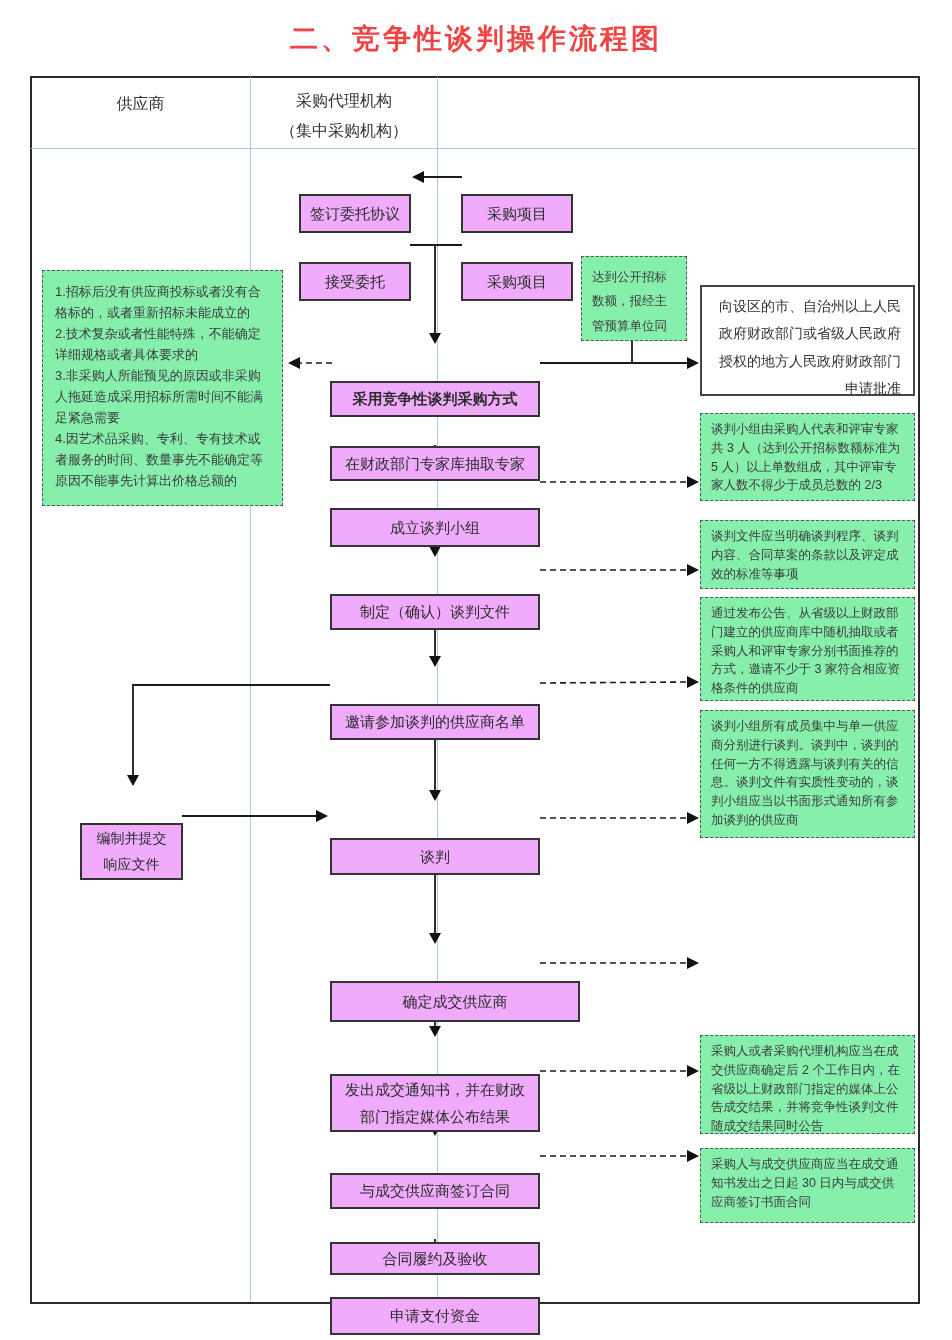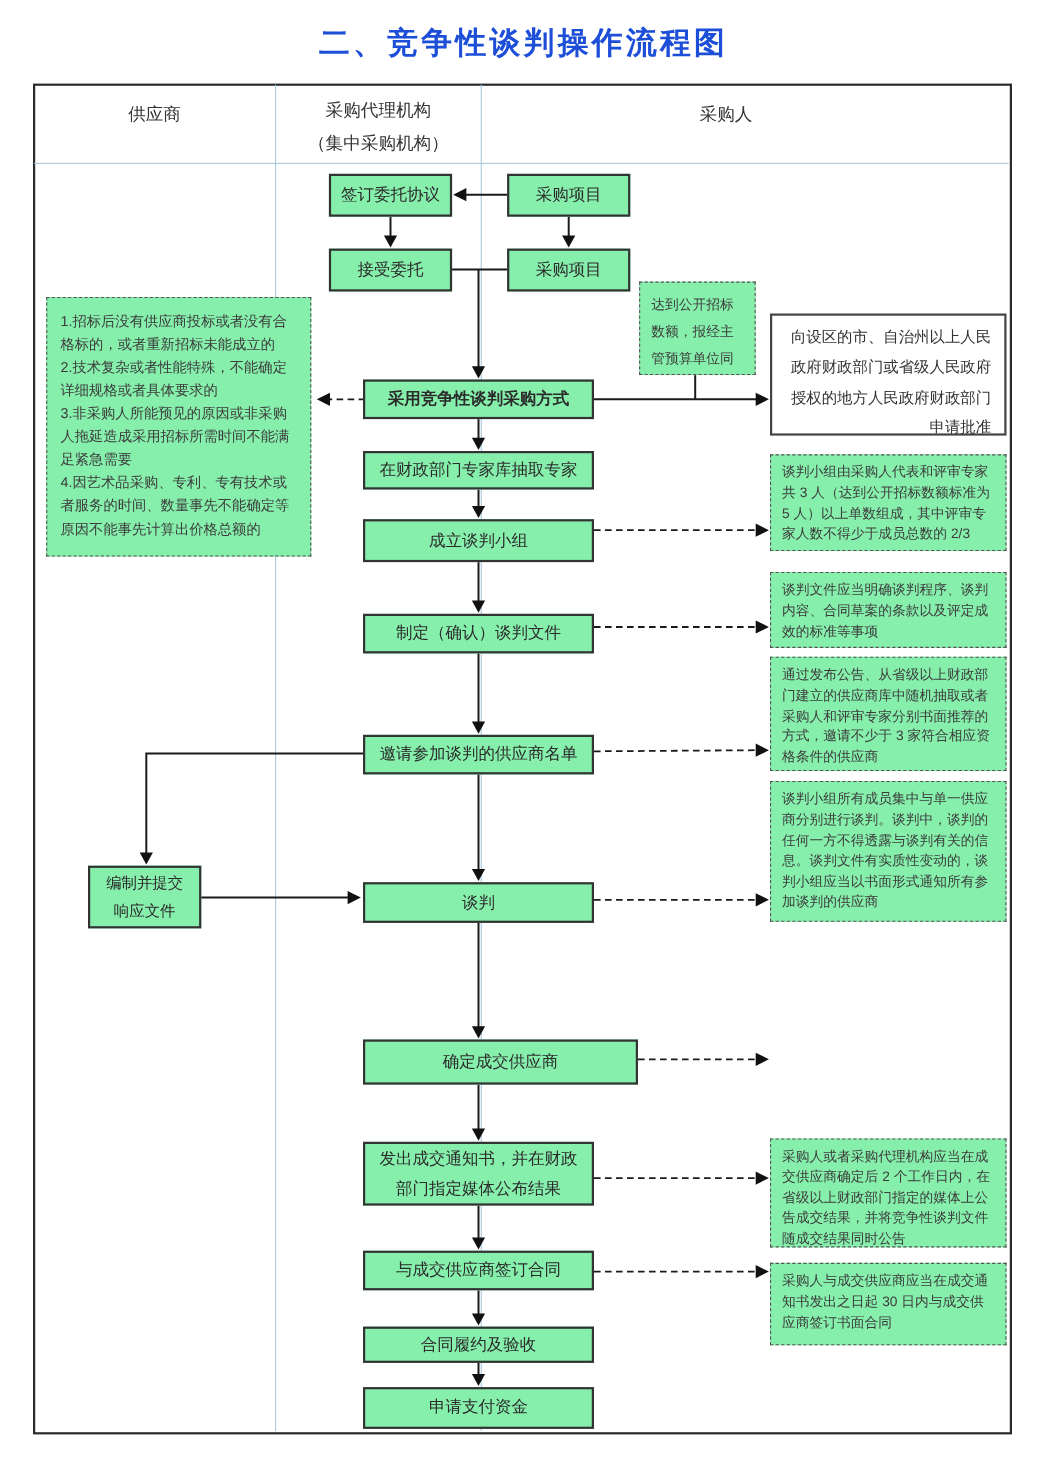--- a/index.html
+++ b/index.html
@@ -2,33 +2,33 @@
 <html><head>
 <meta charset="utf-8">
 <style>
   html,body{margin:0;padding:0;background:#fff;}
   #canvas{
     position:relative;width:952px;height:1340px;background:#fff;overflow:hidden;
     font-family:"Liberation Sans","DejaVu Sans",sans-serif;color:#222;
   }
   .title{
     position:absolute;left:0;top:20px;width:952px;text-align:center;
-    font-size:28px;font-weight:bold;letter-spacing:3px;color:#1d4ed8;
+    font-size:28px;font-weight:bold;letter-spacing:3px;color:#ef4444;
   }
   .outer-border{
     position:absolute;left:30px;top:76px;width:886px;height:1224px;
     border:2px solid #2a2a2a;
   }
   .lane-vline{position:absolute;top:77px;width:1px;height:1224px;background:#a9c9de;}
   .lane-hline{position:absolute;left:31px;top:148px;width:886px;height:1px;background:#a9c9de;}
   .lane-label{position:absolute;font-size:16px;color:#333;text-align:center;}
   .fbox{
-    position:absolute;background:#86efac;border:2px solid #333;box-sizing:border-box;
+    position:absolute;background:#f0abfc;border:2px solid #333;box-sizing:border-box;
     display:flex;align-items:center;justify-content:center;text-align:center;
-    font-size:15px;color:#2b2b2b;line-height:1.7;padding:2px 6px;
+    font-size:15px;color:#2b2b2b;line-height:1.7;padding:2px 6px;margin-top:36px;
   }
   .nbox{
     position:absolute;background:#86efac;border:1.5px dashed #555;box-sizing:border-box;
     font-size:12.5px;color:#3c3c3c;line-height:1.5;padding:6px 10px;text-align:left;
   }
   .cond{font-size:13px;line-height:1.62;padding:10px 12px;}
   .cond p{margin:0;}
   .quota{line-height:1.95;padding:8px 10px;font-size:12.5px;}
   .approve{
     position:absolute;background:#fff;border:2px solid #444;box-sizing:border-box;
@@ -46,21 +46,20 @@
   <div class="outer-border"></div>
   <div class="lane-vline" style="left:250px;"></div>
   <div class="lane-vline" style="left:437px;"></div>
   <div class="lane-hline"></div>
 
   <div class="lane-label" style="left:31px;top:94px;width:219px;">供应商</div>
   <div class="lane-label" style="left:251px;top:86px;width:186px;line-height:30px;">
     <div>采购代理机构</div>
     <div>（集中采购机构）</div>
   </div>
-  <div class="lane-label" style="left:437px;top:94px;width:446px;">采购人</div>
 
   <svg class="wires" width="952" height="1340" viewBox="0 0 952 1340">
     <g stroke="#1a1a1a" stroke-width="1.8" fill="none">
       <path d="M462,177 L416,177"></path>
       <path d="M355,197 L355,217"></path>
       <path d="M517,197 L517,217"></path>
       <path d="M410,245 L462,245"></path>
       <path d="M435,245 L435,336"></path>
       <path d="M435,381 L435,401"></path>
       <path d="M435,445 L435,463"></path>

